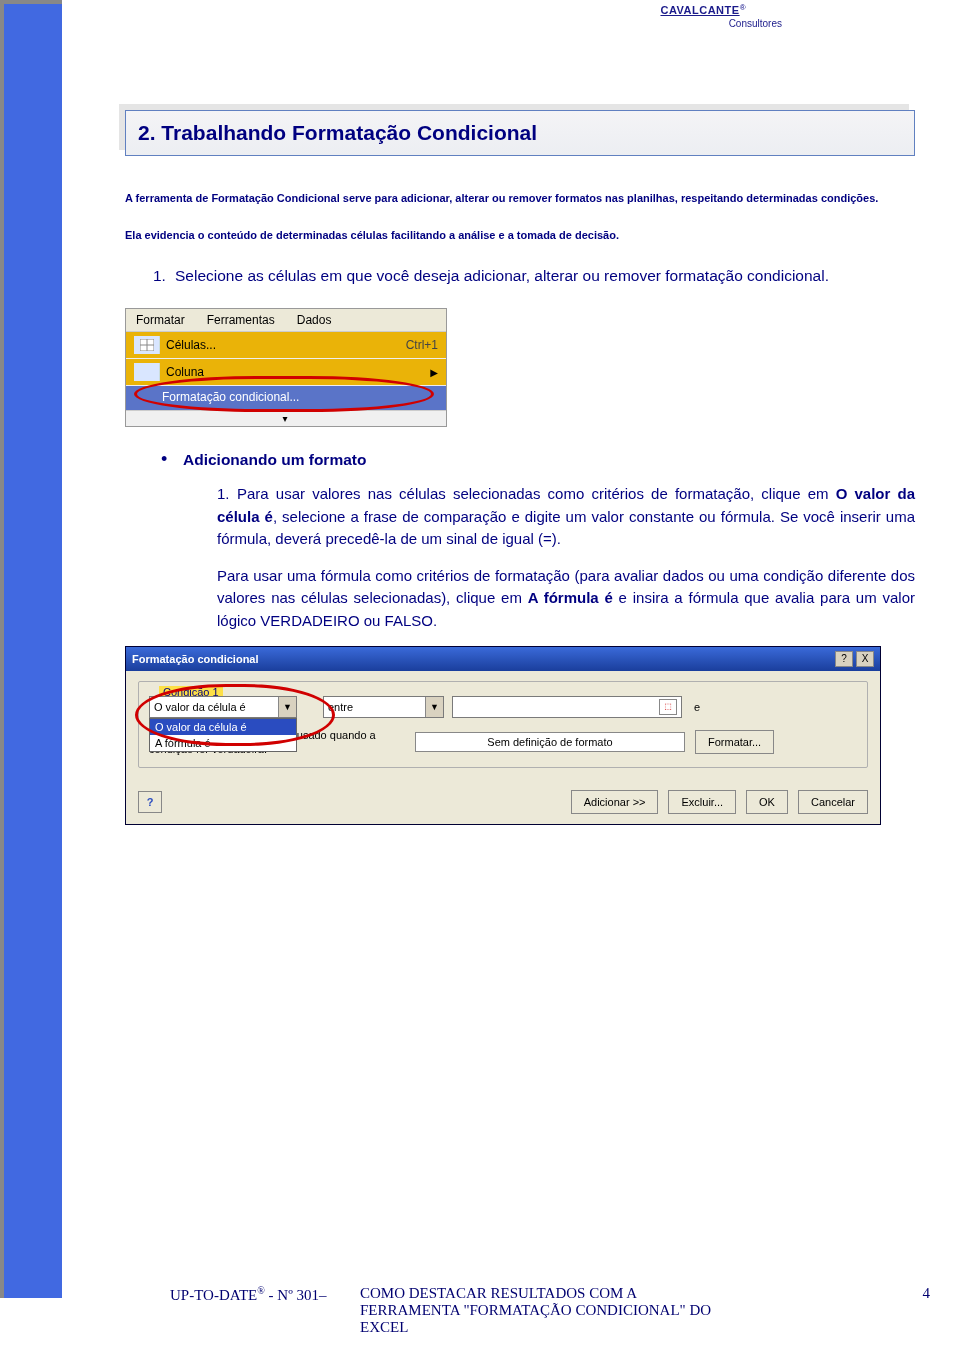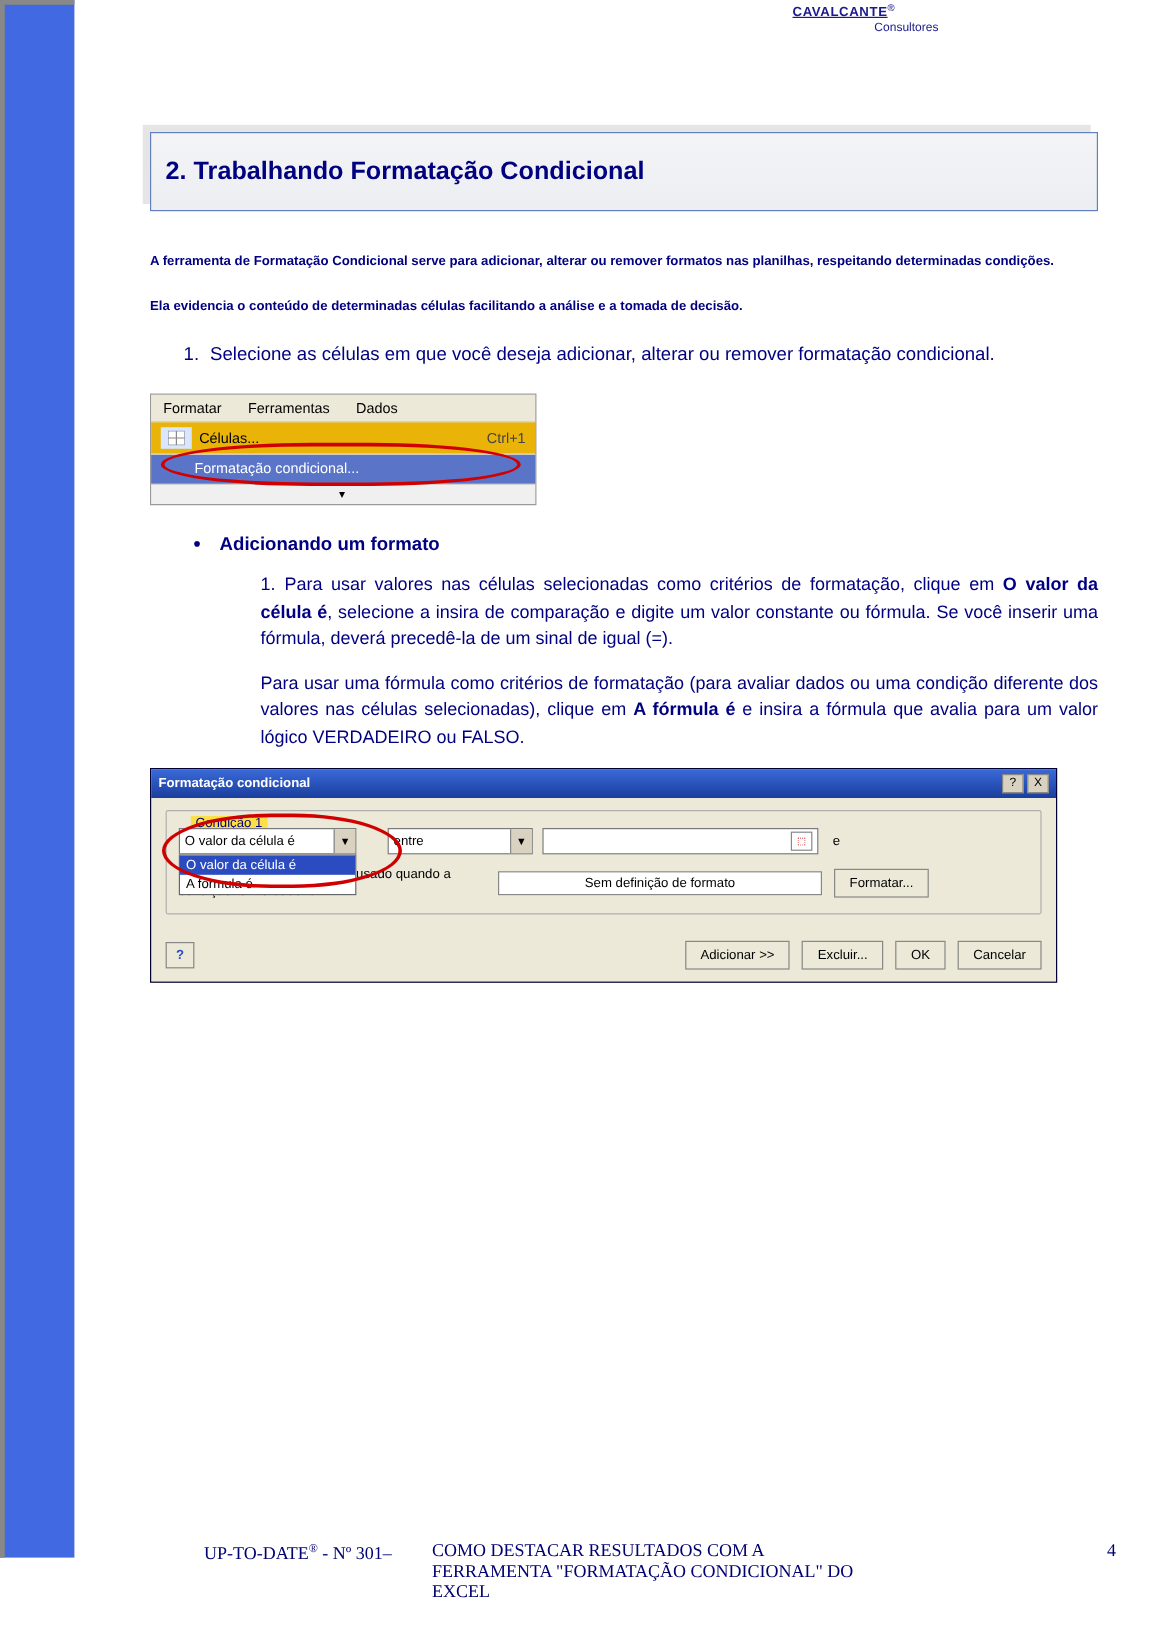--- a/index.html
+++ b/index.html
@@ -29,21 +29,21 @@
   .logo-cons { font-size: 10px; color: #1a1a8a; display: block; text-align: right; padding-right: 6px; }
   .logo-r { font-size: 8px; position: relative; top: -4px; }
   .content {
     position: absolute;
     left: 125px; top: 110px;
     width: 790px;
   }
   .heading-box {
     border: 1px solid #6080c0;
     background: linear-gradient(#f4f4f6,#eceef2);
-    padding: 20px 12px;
+    padding: 10px 12px;
     margin-bottom: 34px;
     box-shadow: -6px -6px 0 #e5e5e5;
   }
   .heading-box h2 { font-size: 21px; font-weight: bold; color: #000080; }
   .para { font-size: 11px; line-height: 1.55; color: #000080; margin-bottom: 20px; text-align: justify; font-weight: bold; }
   .ol-main { list-style: none; padding-left: 28px; margin-top: 6px; }
   .ol-main li { font-size: 15.5px; line-height: 1.55; color: #000080; margin-bottom: 20px; text-align: justify; }
   .num { display: inline-block; width: 22px; }
   .b { font-weight: bold; }
   
@@ -185,35 +185,40 @@
         <div class="menu-iconcol">
             <svg width="14" height="12">
               <rect x="0" y="0" width="14" height="12" fill="#fff" stroke="#888"></rect>
               <line x1="7" y1="0" x2="7" y2="12" stroke="#888"></line>
               <line x1="0" y1="6" x2="14" y2="6" stroke="#888"></line>
             </svg>
           </div>
         <span class="lbl">Células...</span>
         <span class="short">Ctrl+1</span>
       </div>
+      <div class="menu-row">
+        <div class="menu-iconcol"></div>
+        <span class="lbl">Coluna</span>
+        <span class="tri">▶</span>
+      </div>
       <div class="menu-hl">
         <div class="redcirc1"></div>
         <span>Formatação condicional...</span>
       </div>
       <div class="expand-row"><span>▾</span></div>
     </div>
   </div>
 
 
   <ul class="bullet">
     <li>
       <span class="b">Adicionando um formato</span>
       <ol class="sub-ol">
         <li>
-          <span class="idx">1.</span><span>Para usar valores nas células selecionadas como critérios de formatação, clique em </span><span class="b">O valor da célula é</span><span>, selecione a insira de comparação e digite um valor constante ou fórmula. Se você inserir uma fórmula, deverá precedê-la de um sinal de igual (=).</span>
+          <span class="idx">1.</span><span>Para usar valores nas células selecionadas como critérios de formatação, clique em </span><span class="b">O valor da célula é</span><span>, selecione a frase de comparação e digite um valor constante ou fórmula. Se você inserir uma fórmula, deverá precedê-la de um sinal de igual (=).</span>
         </li>
         <li style="margin-left:-20px; padding-left:20px;">
           <span>Para usar uma fórmula como critérios de formatação (para avaliar dados ou uma condição diferente dos valores nas células selecionadas), clique em </span><span class="b">A fórmula é</span><span> e insira a fórmula que avalia para um valor lógico VERDADEIRO ou FALSO.</span>
         </li>
       </ol>
     </li>
   </ul>
 
   <div class="dialog">
     <div class="titlebar">

